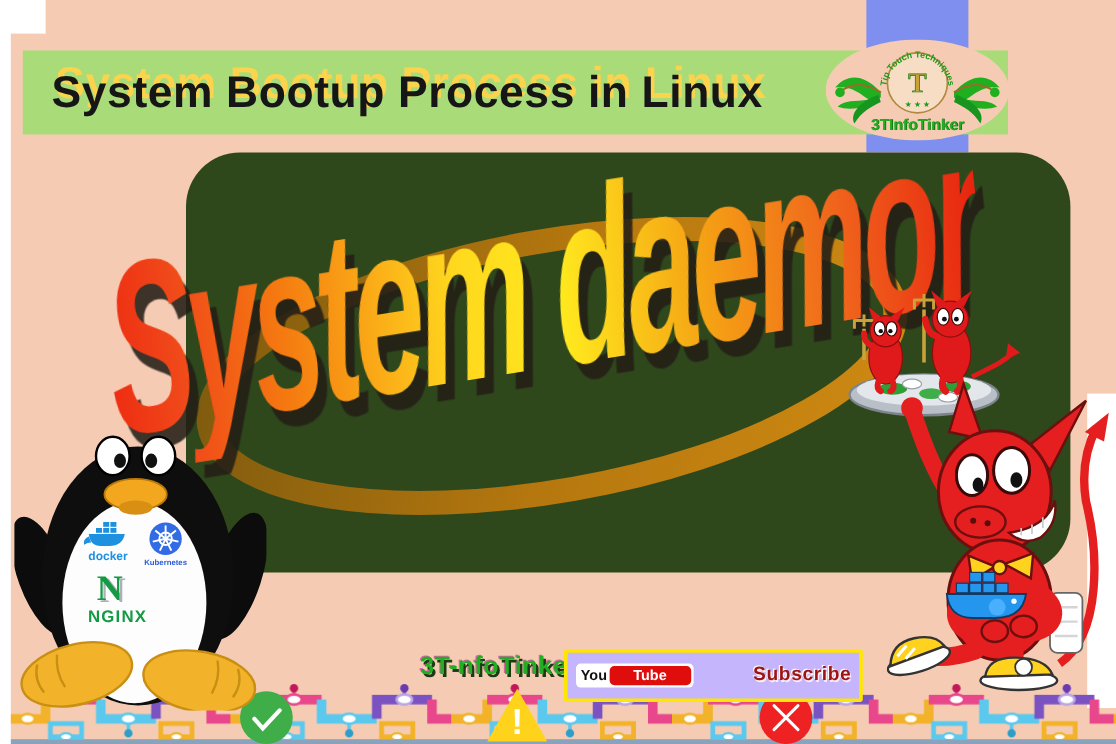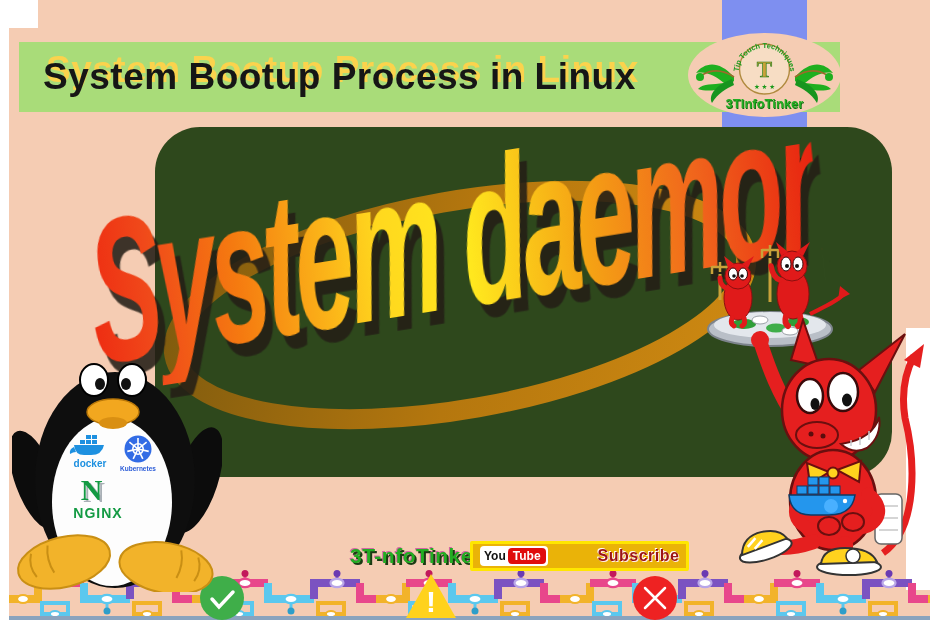--- a/index.html
+++ b/index.html
@@ -37,27 +37,27 @@
   
   .small-devils{left:698px;top:236px;width:152px;height:122px;z-index:4;}
   .big-devil{left:733px;top:318px;width:196px;height:260px;z-index:5;}
   .tux{left:12px;top:330px;width:210px;height:262px;z-index:5;}
   
   .brand{
     left:350px;top:544px;z-index:4;font-size:21px;font-weight:bold;letter-spacing:.5px;
     color:#23ad23;text-shadow:2px 2px 0 #1c3a14, -1px -1px 0 #d565a5;
   }
   .subscribe{
-    left:470px;top:541px;z-index:4;height:30px;box-sizing:border-box;
+    left:470px;top:541px;z-index:4;height:44px;box-sizing:border-box;
     display:flex;align-items:center;gap:6px;padding:0 7px;
-    background:#eab308;border:3px solid #ffe600;border-radius:2px;
+    background:#c4b5fd;border:3px solid #ffe600;border-radius:2px;
   }
   .yt-pill{background:#fff;border-radius:4px;display:flex;align-items:center;padding:1px 2px 1px 4px;gap:2px;height:18px;}
   .yt-you{color:#111;font-weight:bold;font-size:12px;}
-  .yt-tube{color:#fff;background:#e00d0d;font-weight:bold;font-size:12px;border-radius:4px;padding:0 5px;line-height:16px;}
+  .yt-tube{color:#fff;background:#e00d0d;font-weight:bold;font-size:12px;border-radius:4px;padding:0 20px;line-height:16px;}
   .sub-label{
     font-size:16px;font-weight:bold;color:#9c1414;letter-spacing:.5px;
     text-shadow:1px 1px 0 #ffecec,-1px -1px 0 #ffffff;
     margin-left:44px;
   }
   
   .circuit{left:8px;top:570px;width:922px;height:46px;z-index:2;}
   .bottom-strip{left:8px;top:616px;width:922px;height:4px;background:#8aa3bd;z-index:2;}
   .status-icon{z-index:3;}
 </style>

